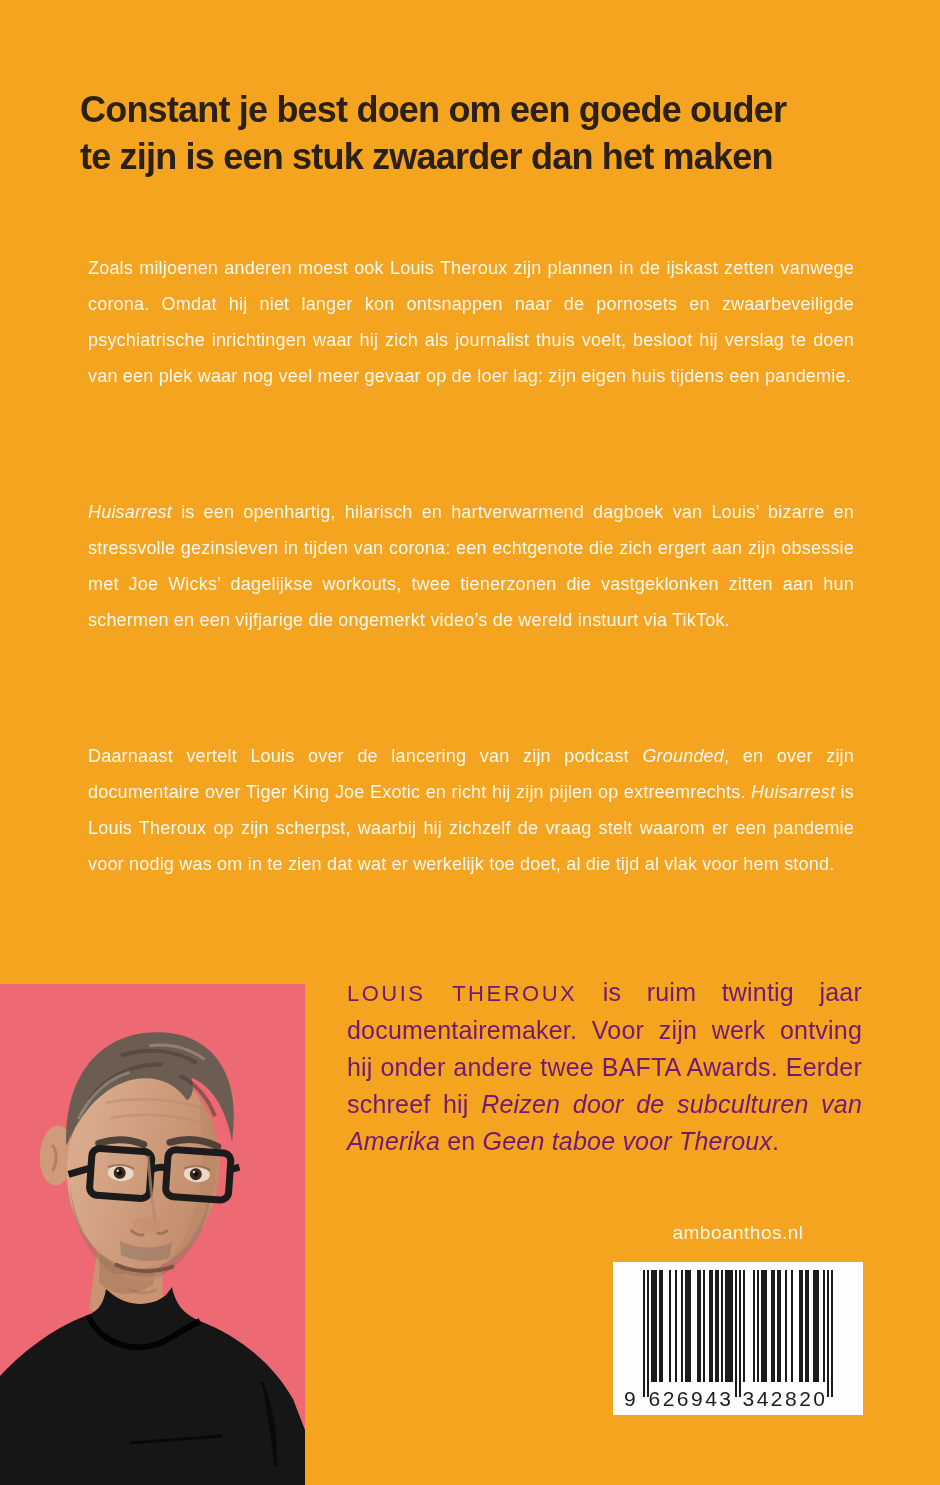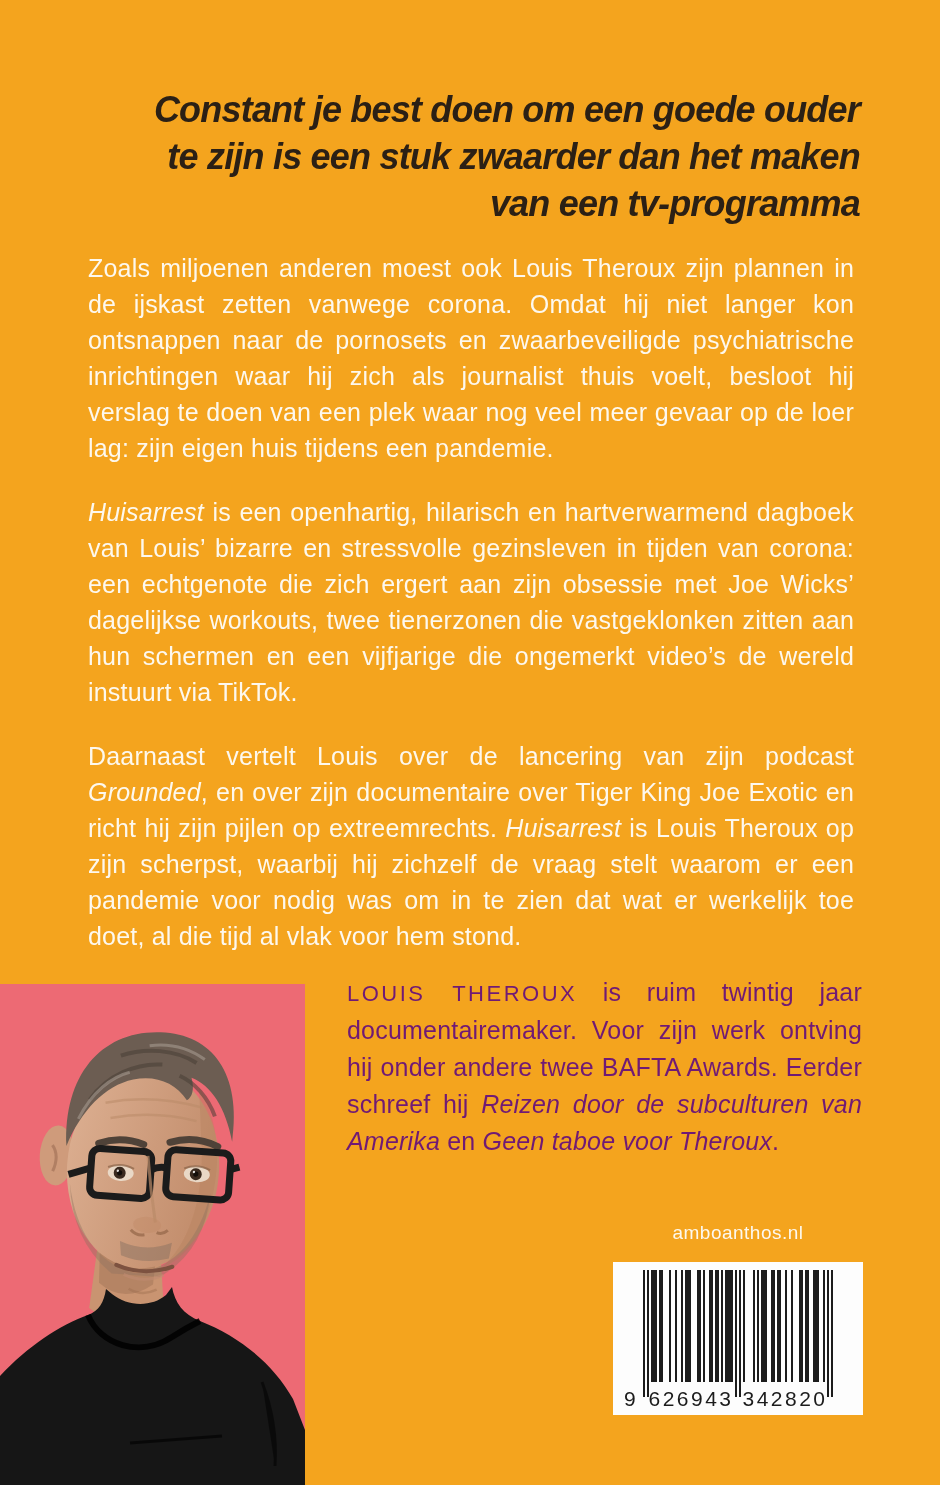--- a/index.html
+++ b/index.html
@@ -9,33 +9,32 @@
     width: 940px;
     height: 1485px;
     margin: 0 auto;
     background: #f4a41e;
     overflow: hidden;
     font-family: "Liberation Sans", sans-serif;
   }
   .quote {
     position: absolute;
     left: 80px; top: 86px; width: 780px;
-    text-align: right;
+    text-align: left;
     font-size: 36px;
     line-height: 47px;
     font-weight: bold;
-    font-style: italic;
     letter-spacing: -0.8px;
     color: #2b2015;
   }
   .quote div { white-space: nowrap; }
   .body-text {
     position: absolute;
     left: 88px; width: 766px;
-    font-size: 25px;
+    font-size: 18px;
     line-height: 36px;
     letter-spacing: 0.2px;
     color: #fdf8ee;
     text-align: justify;
   }
   .p1 { top: 250px; }
   .p2 { top: 494px; }
   .p3 { top: 738px; }
   .bio {
     position: absolute;
@@ -81,21 +80,20 @@
   .bc-n3 { left: 128px; width: 88px; }
 </style>
 </head>
 <body>
 
 <div class="page">
 
   <div class="quote">
     <div>Constant je best doen om een goede ouder</div>
     <div>te zijn is een stuk zwaarder dan het maken</div>
-    <div>van een tv-programma</div>
   </div>
 
   <p class="body-text p1"><span>Zoals miljoenen anderen moest ook Louis Theroux zijn plannen in de ijskast zetten vanwege corona. Omdat hij niet langer kon ontsnappen naar de pornosets en zwaarbeveiligde psychiatrische inrichtingen waar hij zich als journalist thuis voelt, besloot hij verslag te doen van een plek waar nog veel meer gevaar op de loer lag: zijn eigen huis tijdens een pandemie.</span></p>
   <p class="body-text p2"><span class="it">Huisarrest</span><span> is een openhartig, hilarisch en hartverwarmend dagboek van Louis’ bizarre en stressvolle gezinsleven in tijden van corona: een echtgenote die zich ergert aan zijn obsessie met Joe Wicks’ dagelijkse workouts, twee tienerzonen die vastgeklonken zitten aan hun schermen en een vijfjarige die ongemerkt video’s de wereld instuurt via TikTok.</span></p>
   <p class="body-text p3"><span>Daarnaast vertelt Louis over de lancering van zijn podcast </span><span class="it">Grounded</span><span>, en over zijn documentaire over Tiger King Joe Exotic en richt hij zijn pijlen op extreemrechts. </span><span class="it">Huisarrest</span><span> is Louis Theroux op zijn scherpst, waarbij hij zichzelf de vraag stelt waarom er een pandemie voor nodig was om in te zien dat wat er werkelijk toe doet, al die tijd al vlak voor hem stond.</span></p>
 
   <p class="bio"><span class="sc">LOUIS THEROUX</span><span> is ruim twintig jaar documentairemaker. Voor zijn werk ontving hij onder andere twee BAFTA Awards. Eerder schreef hij </span><span class="it">Reizen door de subculturen van Amerika</span><span> en </span><span class="it">Geen taboe voor Theroux</span><span>.</span></p>
 
   <div class="photo">
     <svg viewBox="0 0 305 501" width="305" height="501">

